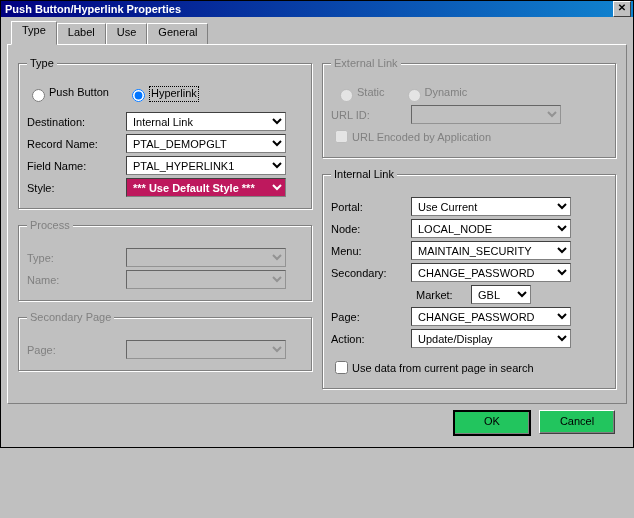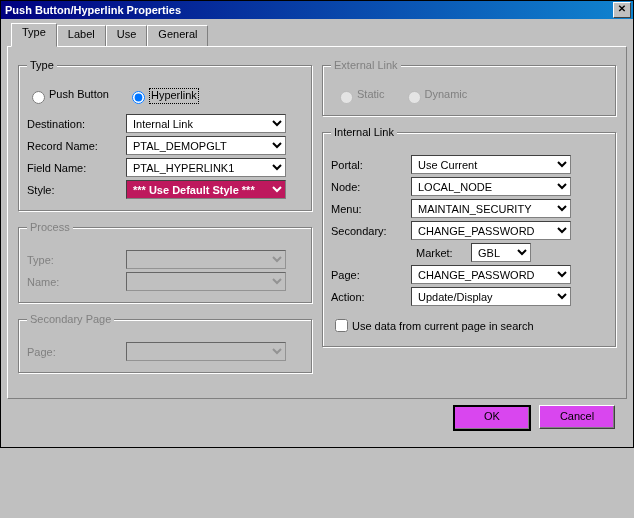--- a/index.html
+++ b/index.html
@@ -23,21 +23,21 @@
   .dotted{border:1px dotted #000;padding:0 1px}
   select,input[type=text]{height:19px;border:1px solid #808080;border-top-color:#404040;border-left-color:#404040;background:#fff;font:inherit;padding:0 2px;box-sizing:border-box}
   select{width:160px}
   .disabled, .disabled *{color:#808080}
   fieldset.disabled legend{color:#808080}
   .disabledField{background:#c0c0c0}
   .styleField{background:#be185d;color:#fff;font-weight:bold}
   .checkbox{display:inline-flex;align-items:center}
   .checkbox input{margin-right:4px}
   .footer{height:42px;display:flex;align-items:flex-start;justify-content:flex-end;padding:6px 12px 0 0}
-  .btn{width:74px;height:22px;background:#d946ef;border:1px solid #404040;border-top-color:#fff;border-left-color:#fff;margin-left:8px;text-align:center;line-height:20px;cursor:default;box-shadow:inset -1px -1px 0 #808080}
+  .btn{width:74px;height:22px;background:#22c55e;border:1px solid #404040;border-top-color:#fff;border-left-color:#fff;margin-left:8px;text-align:center;line-height:20px;cursor:default;box-shadow:inset -1px -1px 0 #808080}
   .btn.default{border:2px solid #000;line-height:18px}
   .intLabel{width:80px}
   .small{width:60px}
   .marketLabel{width:55px;margin-left:85px}
   .sep{height:4px}
   .narrowSel{width:160px}
   .urlField{width:150px}
 </style>
 </head>
 <body>
@@ -121,20 +121,30 @@
           <div class="row">
             <label class="radio" style="margin-left:4px">
               <input type="radio" disabled="" style="">
               <span>Static</span>
             </label>
             <label class="radio">
               <input type="radio" disabled="" style="">
               <span>Dynamic</span>
             </label>
           </div>
+          <div class="row">
+            <span class="intLabel">URL ID:</span>
+            <select class="disabledField urlField" disabled=""><option></option></select>
+          </div>
+          <div class="row">
+            <label class="checkbox">
+              <input type="checkbox" disabled="" style="">
+              <span>URL Encoded by Application</span>
+            </label>
+          </div>
         </fieldset>
 
         <fieldset>
           <legend>Internal Link</legend>
           <div class="row">
             <span class="intLabel">Portal:</span>
             <select class="narrowSel"><option>Use Current</option></select>
           </div>
           <div class="row">
             <span class="intLabel">Node:</span>

